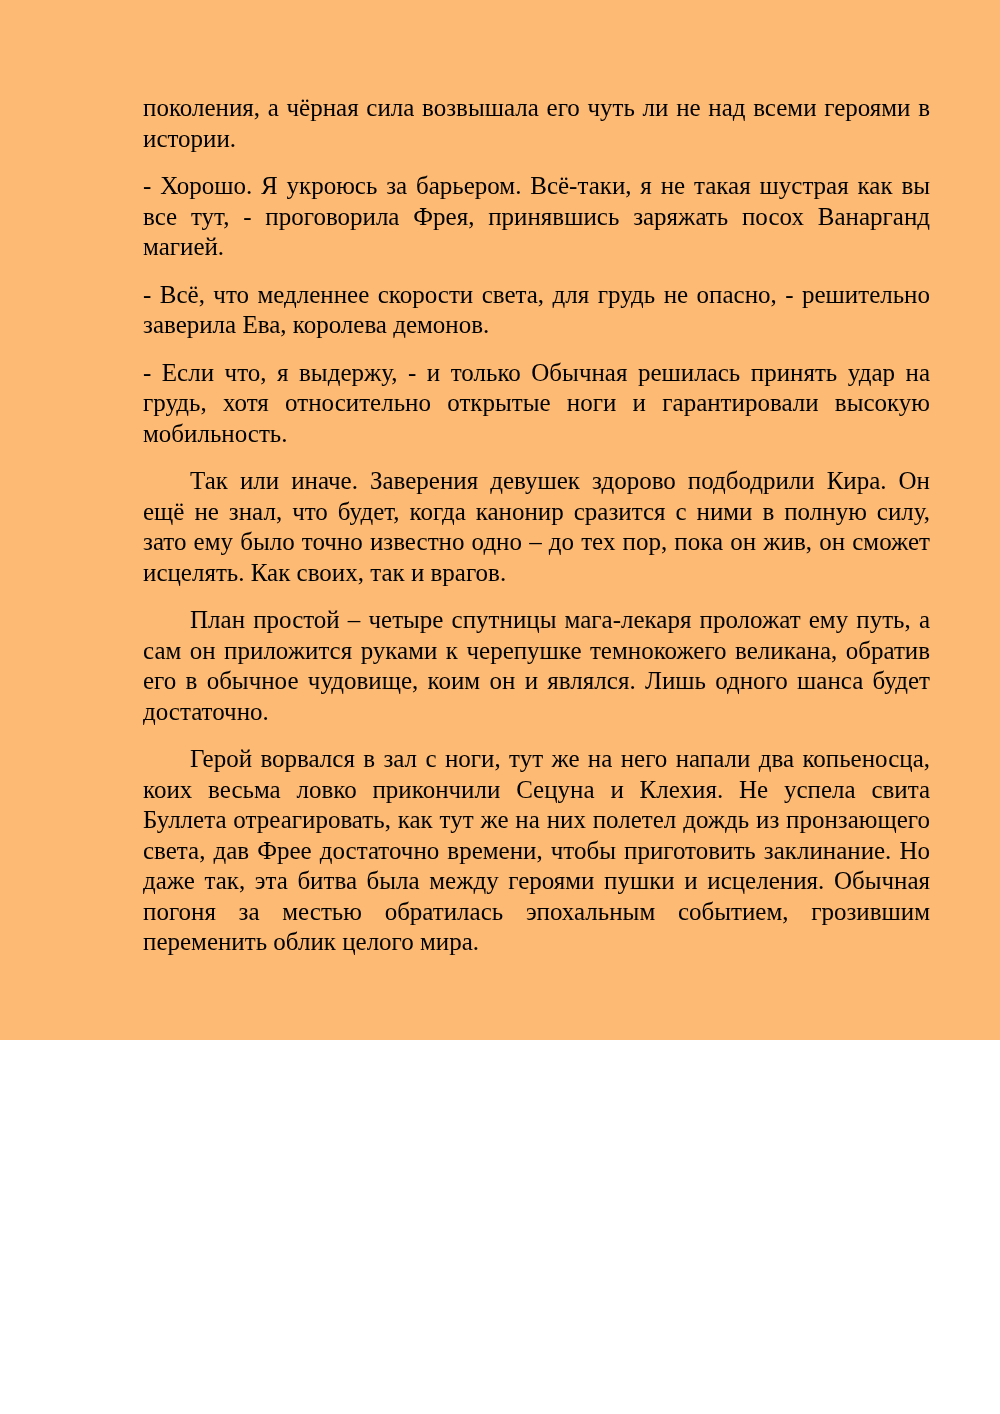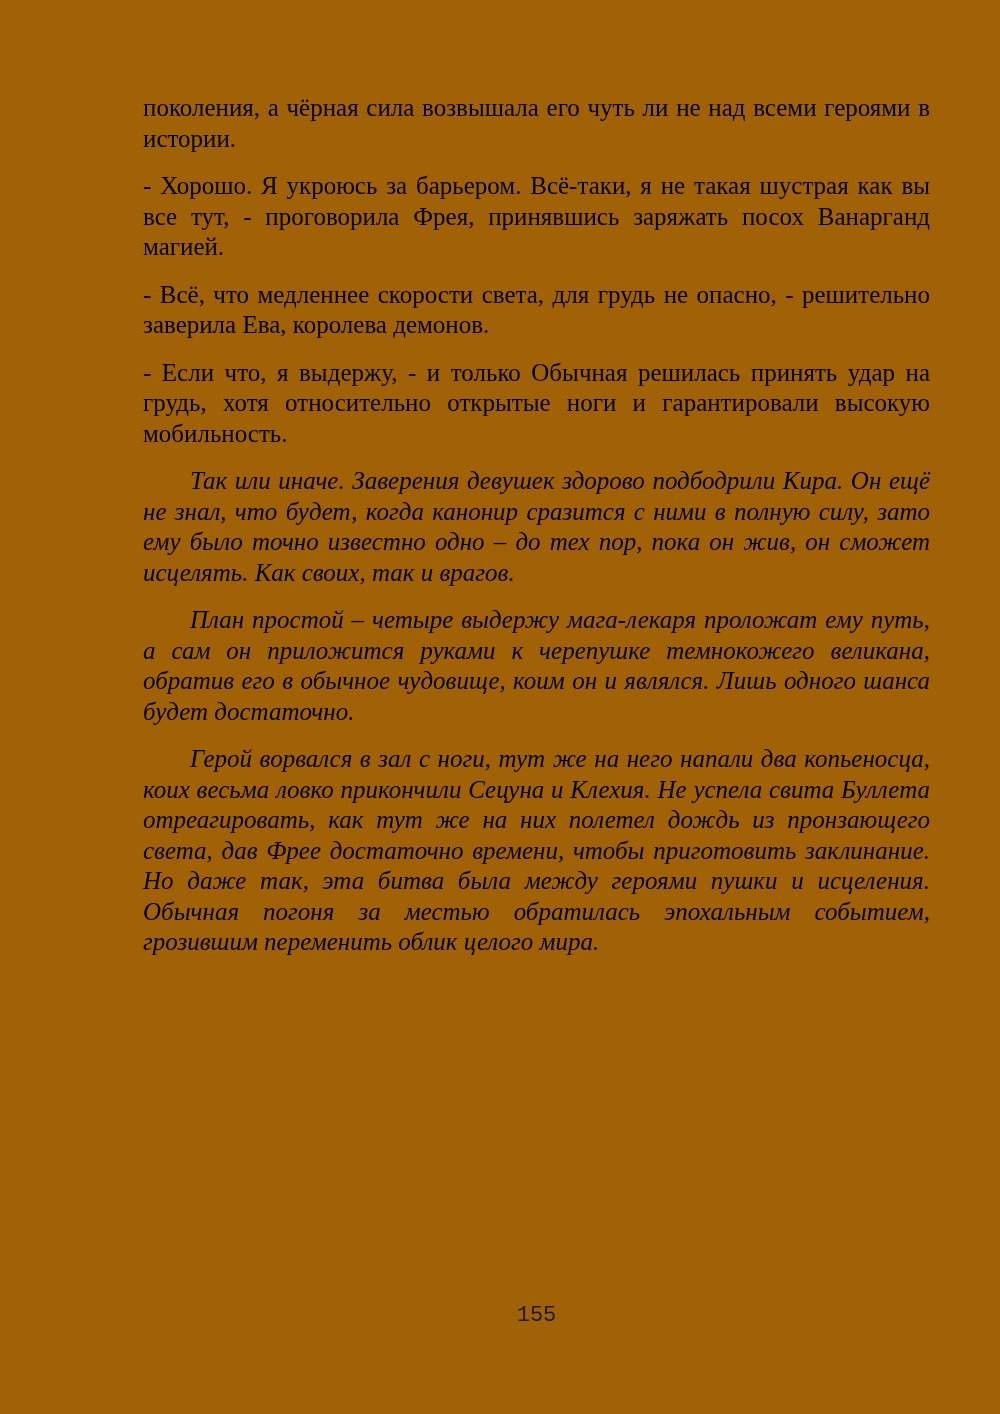--- a/index.html
+++ b/index.html
@@ -3,42 +3,41 @@
 <meta charset="utf-8">
 <style>
   html, body {
     margin: 0;
     padding: 0;
     background: #ffffff;
   }
   .page {
     position: relative;
     width: 1000px;
-    height: 1414px;
-    background: #a16207;
+    height: 1040px;
+    background: #fdba74;
     font-family: "Liberation Serif", "DejaVu Serif", serif;
     color: #000000;
     overflow: hidden;
   }
   .content {
     position: absolute;
     left: 143px;
     right: 70px;
     top: 93px;
     font-size: 25px;
     line-height: 30.5px;
     text-align: justify;
   }
   .para {
     margin: 0 0 17px 0;
     padding: 0;
   }
   .para.indent {
     text-indent: 47px;
-    font-style: italic;
   }
   .footer {
     position: absolute;
     left: 143px;
     right: 70px;
     top: 1303px;
     text-align: center;
     font-family: Liberation Mono, monospace;
     font-size: 22px;
     color: #1a1a1a;
@@ -47,19 +46,19 @@
 </head>
 <body>
 
 <div class="page">
   <div class="content">
     <p class="para">поколения, а чёрная сила возвышала его чуть ли не над всеми героями в истории.</p>
     <p class="para">- Хорошо. Я укроюсь за барьером. Всё-таки, я не такая шустрая как вы все тут, - проговорила Фрея, принявшись заряжать посох Ванарганд магией.</p>
     <p class="para">- Всё, что медленнее скорости света, для грудь не опасно, - решительно заверила Ева, королева демонов.</p>
     <p class="para">- Если что, я выдержу, - и только Обычная решилась принять удар на грудь, хотя относительно открытые ноги и гарантировали высокую мобильность.</p>
     <p class="para indent">Так или иначе. Заверения девушек здорово подбодрили Кира. Он ещё не знал, что будет, когда канонир сразится с ними в полную силу, зато ему было точно известно одно – до тех пор, пока он жив, он сможет исцелять. Как своих, так и врагов.</p>
-    <p class="para indent">План простой – четыре выдержу мага-лекаря проложат ему путь, а сам он приложится руками к черепушке темнокожего великана, обратив его в обычное чудовище, коим он и являлся. Лишь одного шанса будет достаточно.</p>
+    <p class="para indent">План простой – четыре спутницы мага-лекаря проложат ему путь, а сам он приложится руками к черепушке темнокожего великана, обратив его в обычное чудовище, коим он и являлся. Лишь одного шанса будет достаточно.</p>
     <p class="para indent">Герой ворвался в зал с ноги, тут же на него напали два копьеносца, коих весьма ловко прикончили Сецуна и Клехия. Не успела свита Буллета отреагировать, как тут же на них полетел дождь из пронзающего света, дав Фрее достаточно времени, чтобы приготовить заклинание. Но даже так, эта битва была между героями пушки и исцеления. Обычная погоня за местью обратилась эпохальным событием, грозившим переменить облик целого мира.</p>
   </div>
   <div class="footer">
     <span>155</span>
   </div>
 </div>
 
 </body></html>

